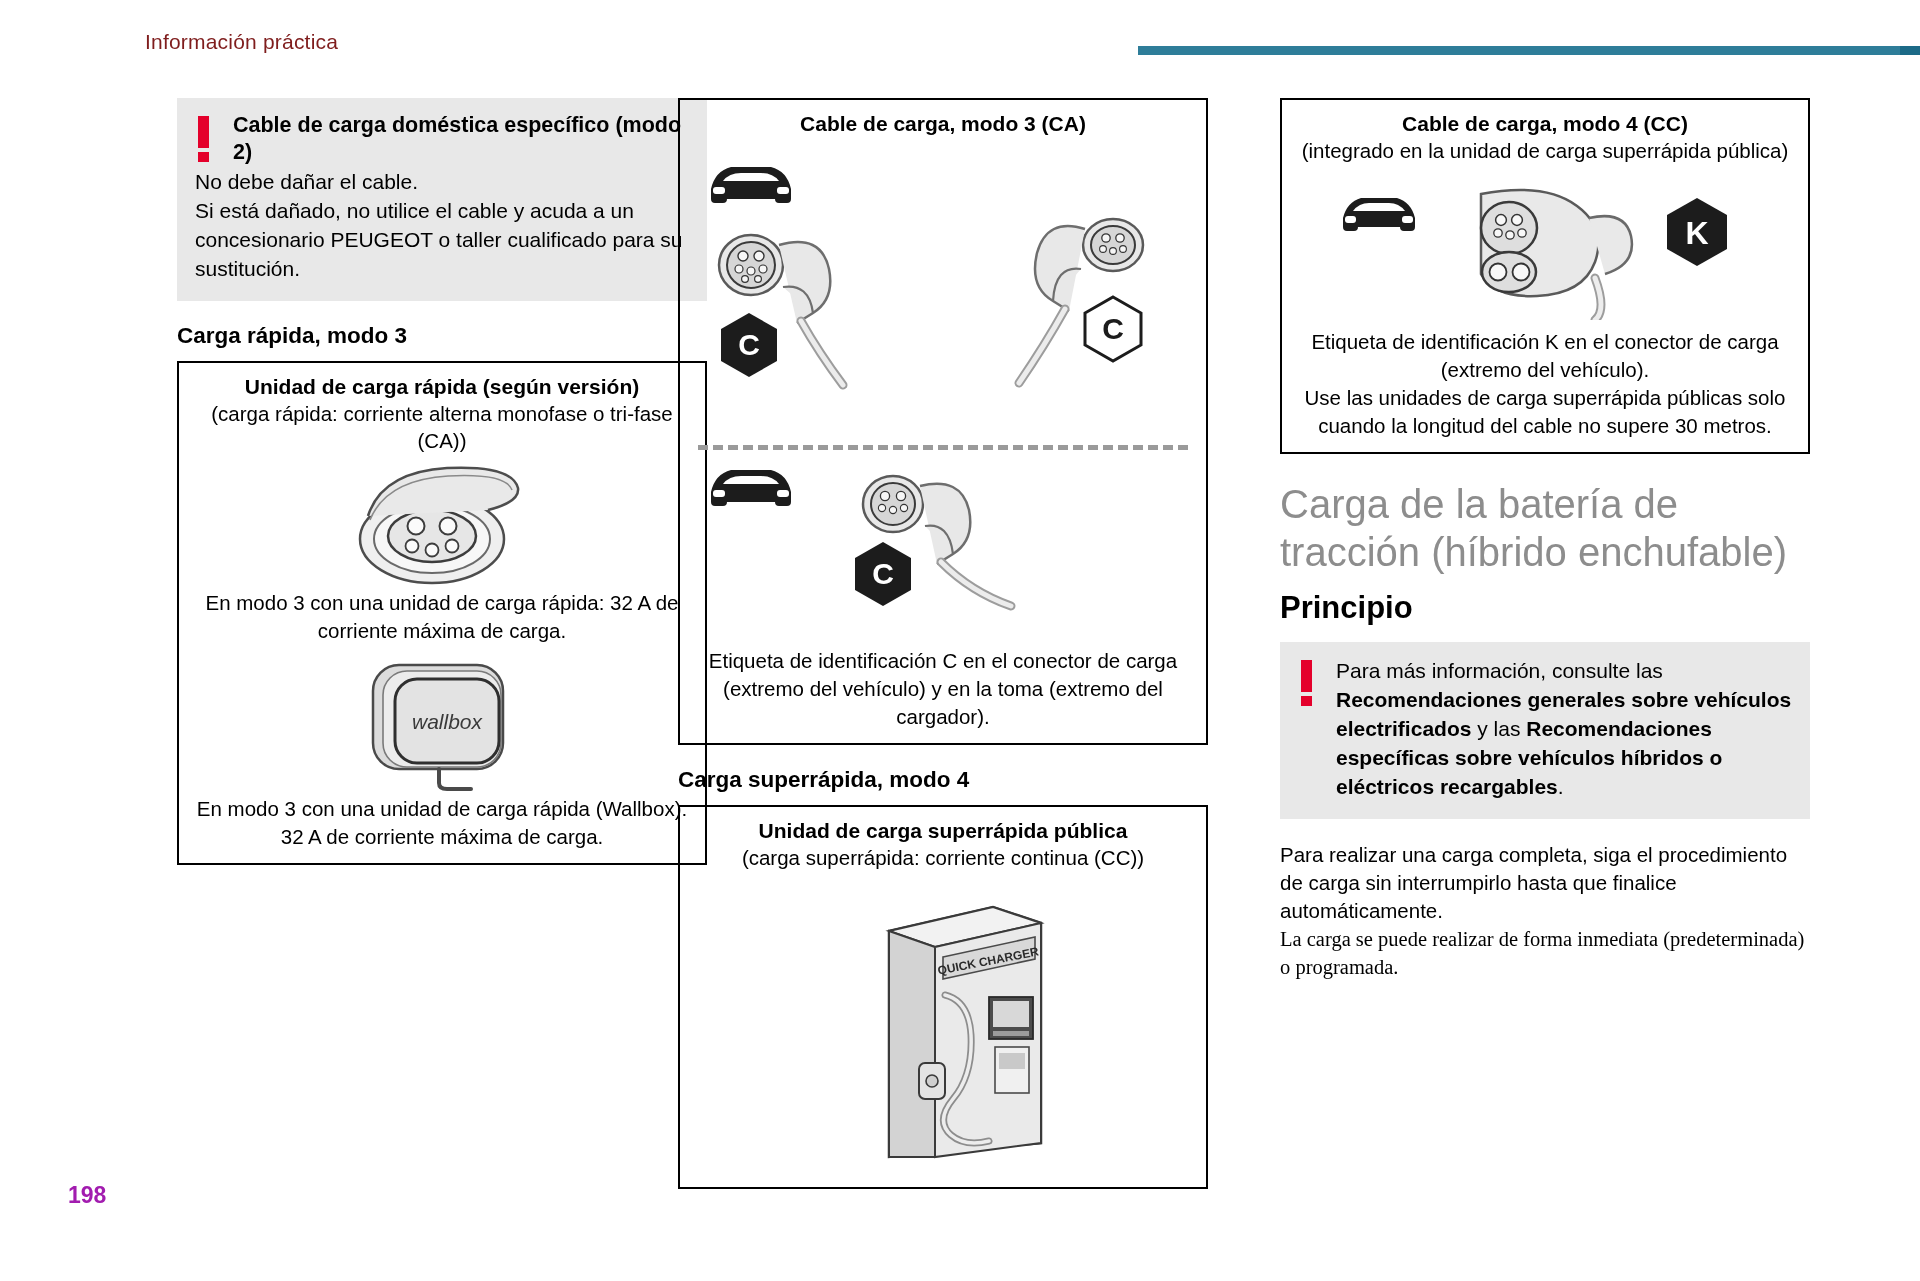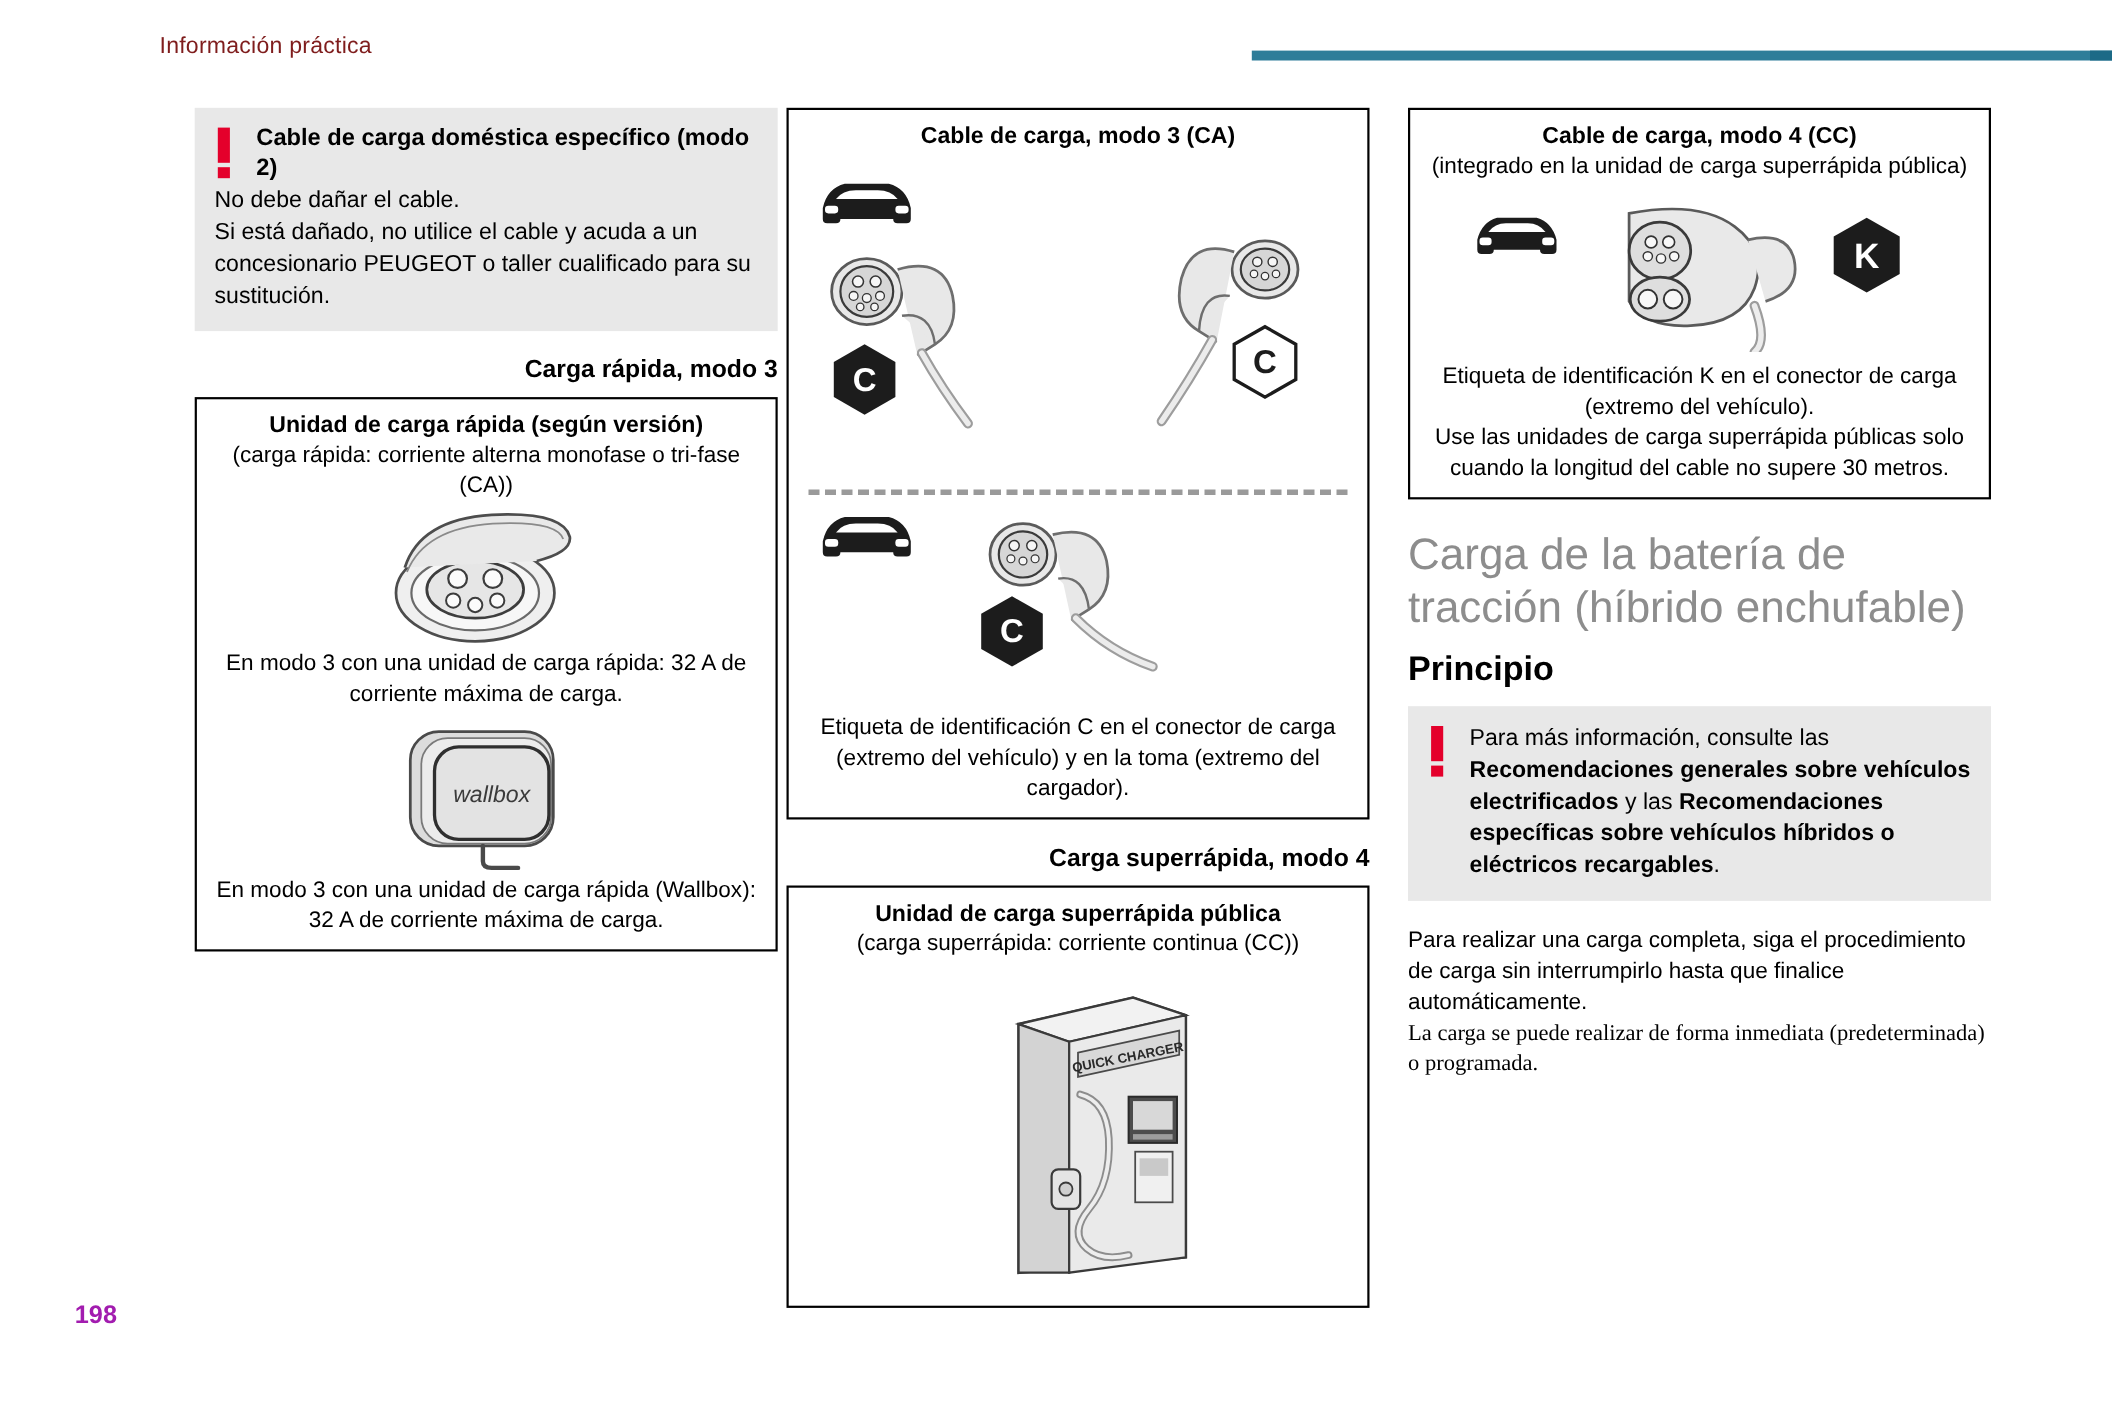--- a/index.html
+++ b/index.html
@@ -41,21 +41,21 @@
     width: 20px; height: 9px;
     background: #1c6a87;
   }
 
   
   .col {
     position: absolute;
     top: 98px;
   }
   .col-left  { left: 145px;  width: 530px; margin-left: 32px; }
-  .col-mid   { left: 715px;  width: 530px; }
+  .col-mid   { left: 678px;  width: 530px; }
   .col-right { left: 1280px; width: 530px; }
 
   
   .warn-box {
     background: #e8e8e8;
     padding: 14px 18px 18px 18px;
     position: relative;
   }
   .warn-inner { position: relative; padding-left: 38px; }
   .warn-bang {
@@ -83,21 +83,20 @@
   .warn-body {
     font-size: 21px;
     line-height: 29px;
     margin: 0;
   }
 
   h2.sec {
     font-size: 22.5px;
     font-weight: bold;
     margin: 22px 0 12px 0;
-    text-align: right;
   }
 
   .framed {
     border: 2px solid #000;
     padding: 10px 12px 12px 12px;
   }
   .framed-title {
     text-align: center;
     font-weight: bold;
     font-size: 21px;

